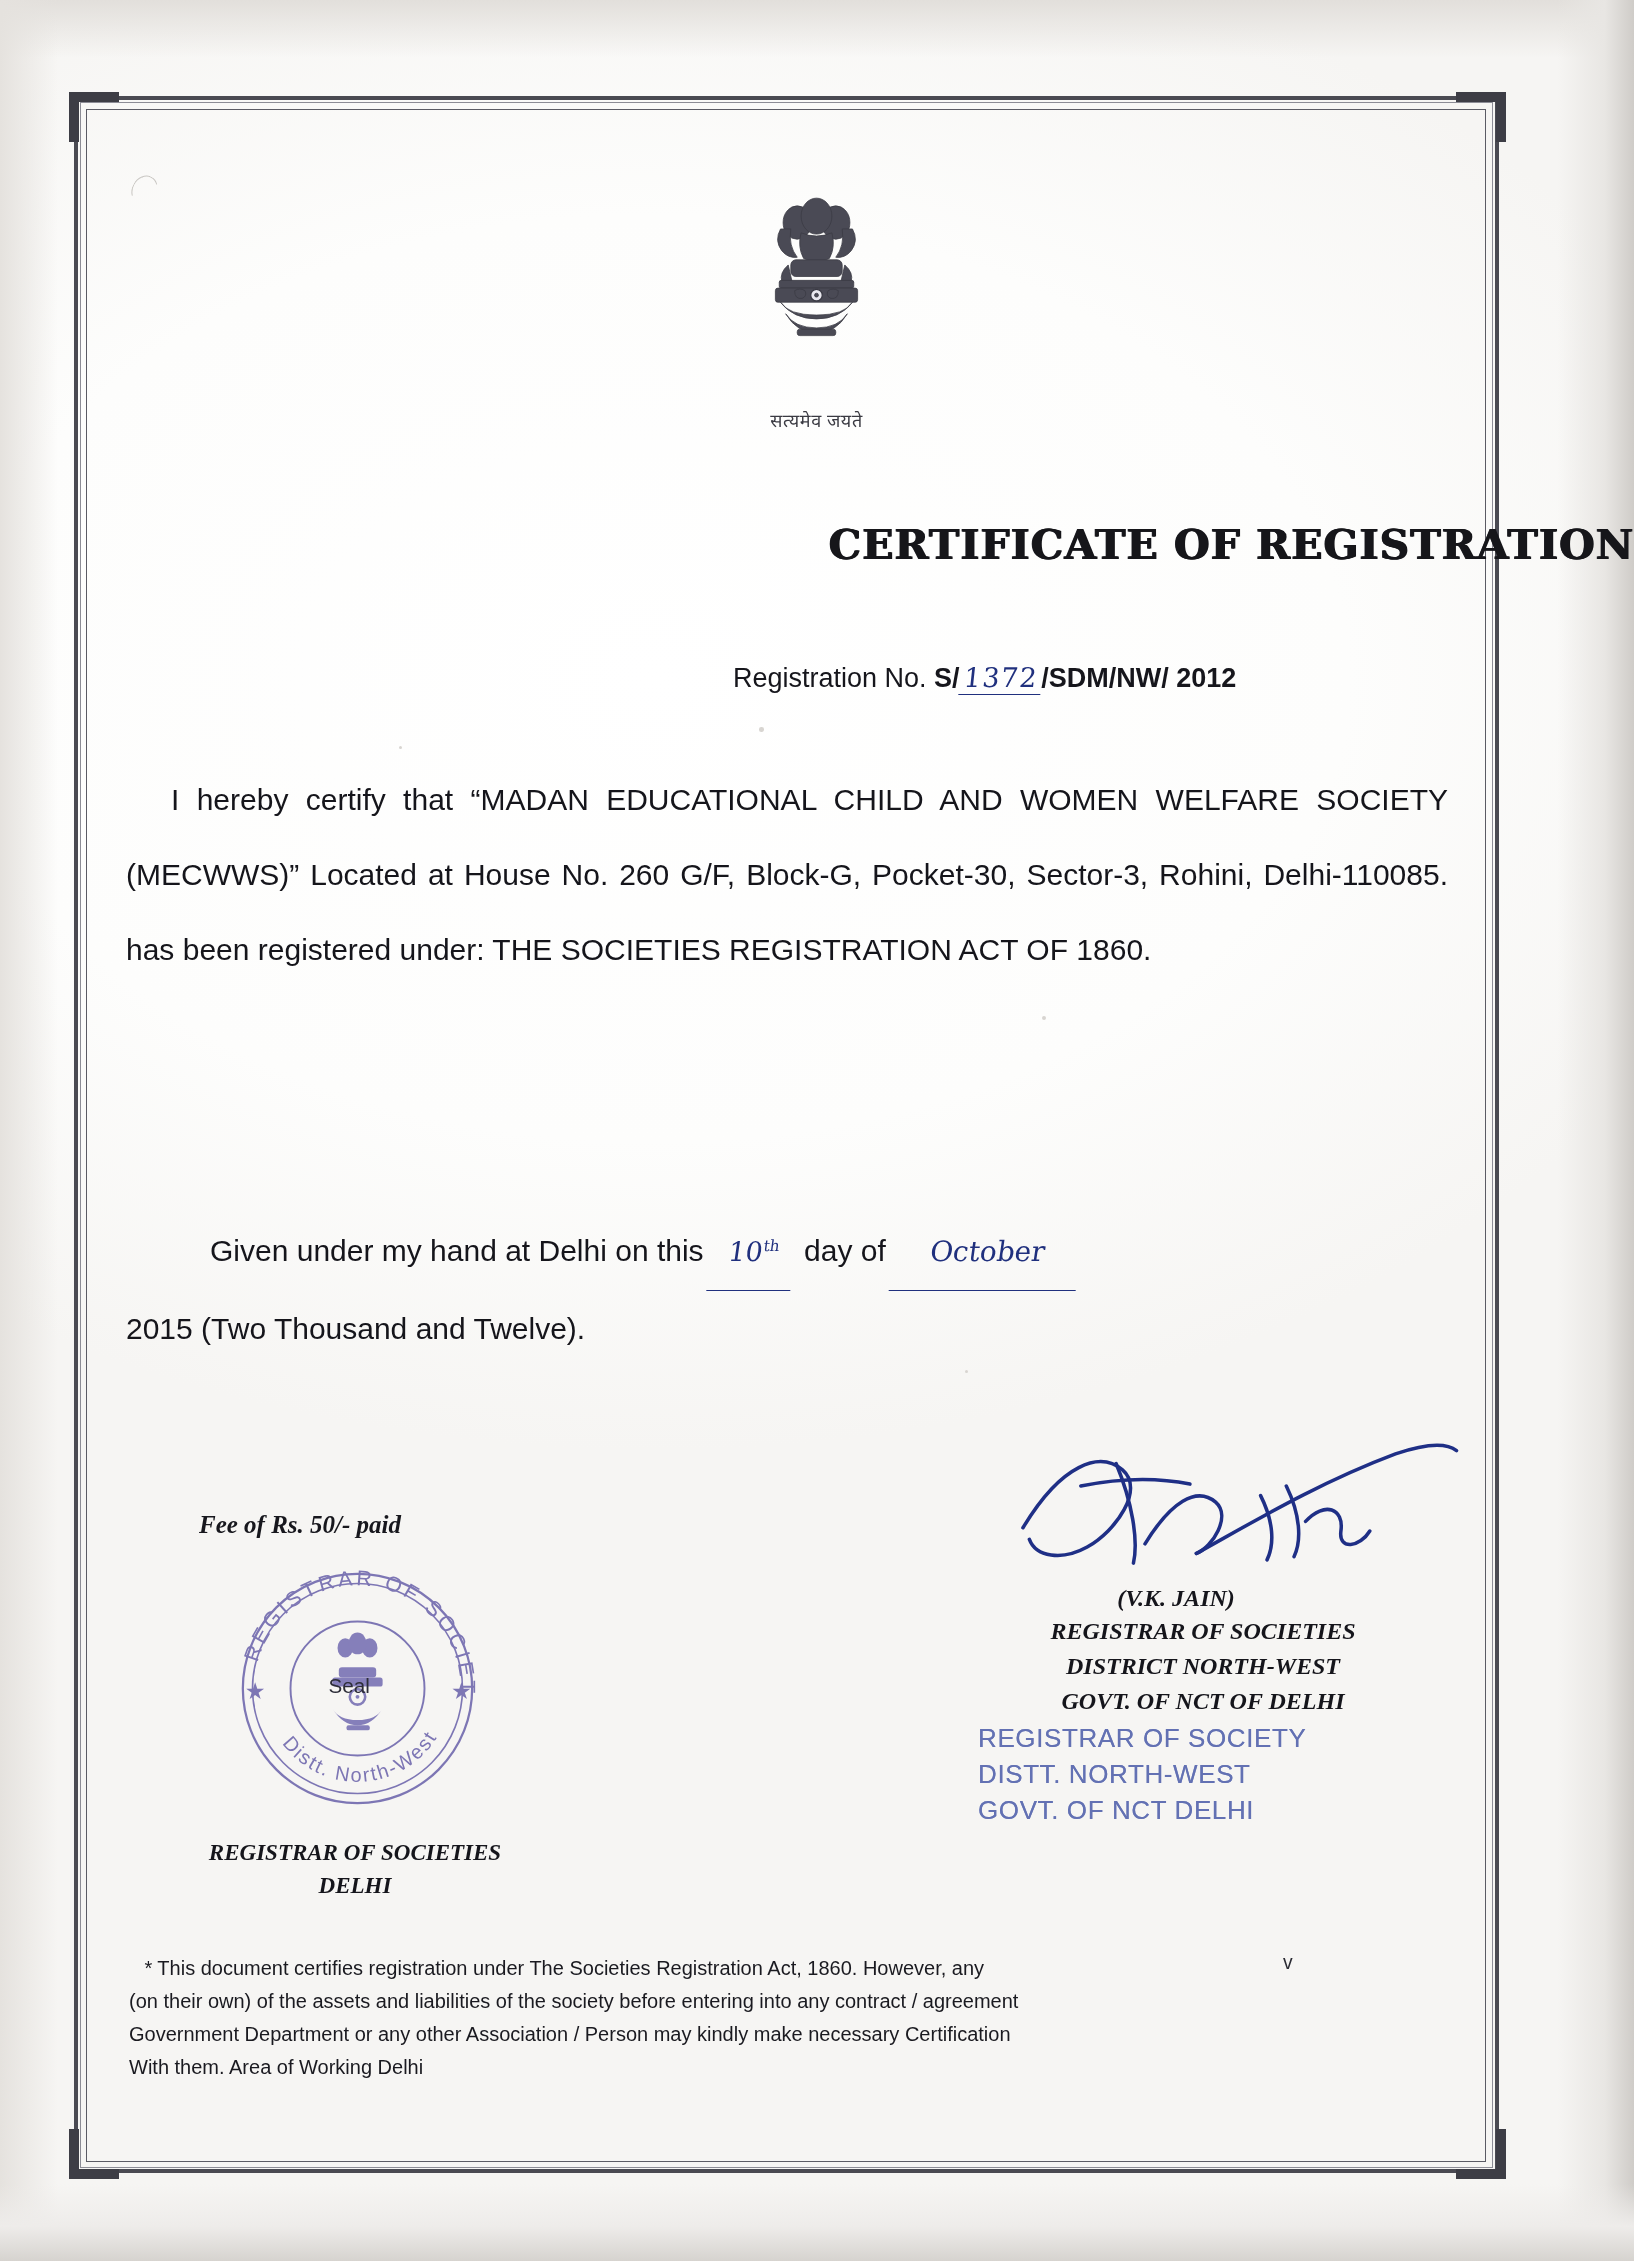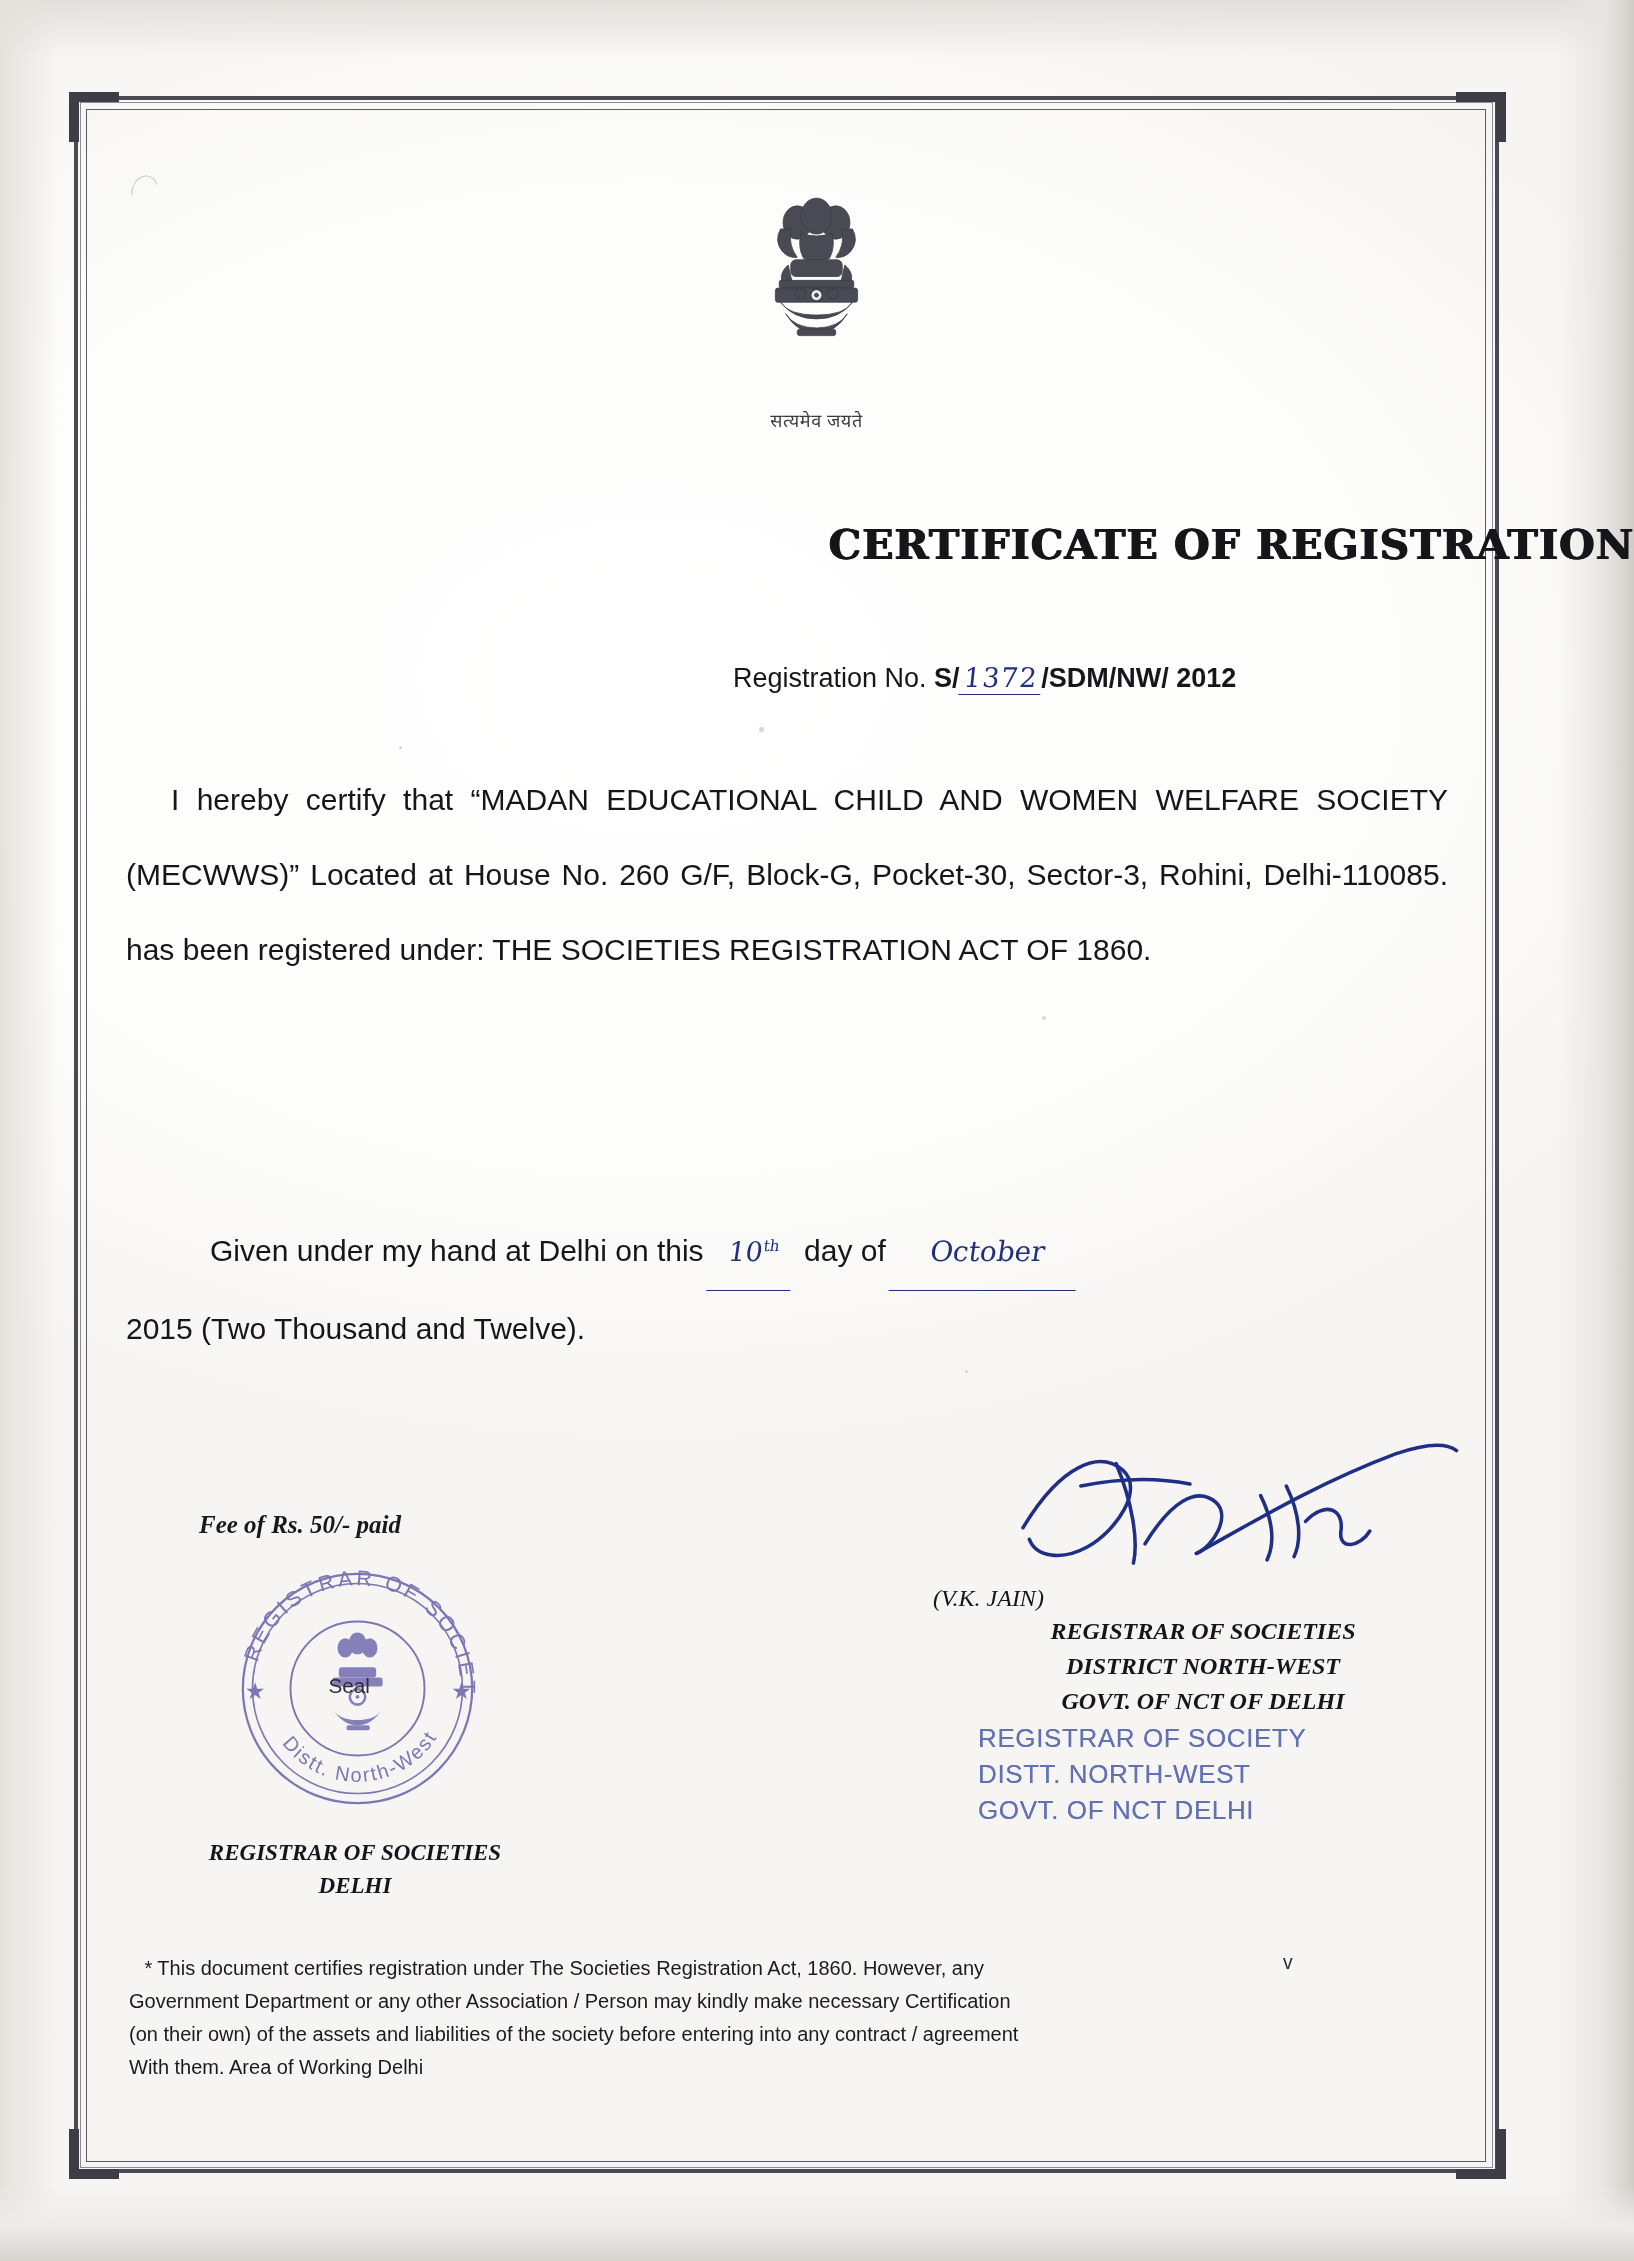--- a/index.html
+++ b/index.html
@@ -211,26 +211,26 @@
     color: #15151b;
   }
 
   
   #signature-svg {
     position: absolute;
     left: 984px; top: 1425px;
   }
   #signature-name {
     position: absolute;
-    left: 933px; top: 1585px;
+    left: 906px; top: 1585px;
     width: 540px;
-    text-align: left;
+    text-align: center;
     font-family: "Liberation Serif", serif;
     font-style: italic;
-    font-weight: normal;
+    font-weight: bold;
     font-size: 24px;
     color: #15151b;
   }
   #signatory-block {
     position: absolute;
     left: 933px; top: 1614px;
     width: 540px;
     text-align: center;
     font-family: "Liberation Serif", serif;
     font-style: italic;
@@ -402,22 +402,22 @@
   </div>
 
   <div id="office-stamp">
     <div>REGISTRAR OF SOCIETY</div>
     <div>DISTT. NORTH-WEST</div>
     <div>GOVT. OF NCT DELHI</div>
   </div>
 
   <div id="footnote">
     <div><span class="star-indent"></span><span>* This document certifies registration under The Societies Registration Act, 1860. However, any</span></div>
+    <div>(on their own) of the assets and liabilities of the society before entering into any contract / agreement</div>
     <div>Government Department or any other Association / Person may kindly make necessary Certification</div>
-    <div>(on their own) of the assets and liabilities of the society before entering into any contract / agreement</div>
     <div>With them.  Area of Working Delhi</div>
   </div>
   <div id="footnote-v-mark">v</div>
 
   <div class="speck" style="left:759px; top:727px; width:4.5px; height:4.5px;"></div>
   <div class="speck" style="left:399px; top:746px; width:3.2px; height:3.2px;"></div>
   <div class="speck" style="left:1042px; top:1016px; width:3.9px; height:3.9px;"></div>
   <div class="speck" style="left:965px; top:1370px; width:3.2px; height:3.2px;"></div>
 </div>
 

